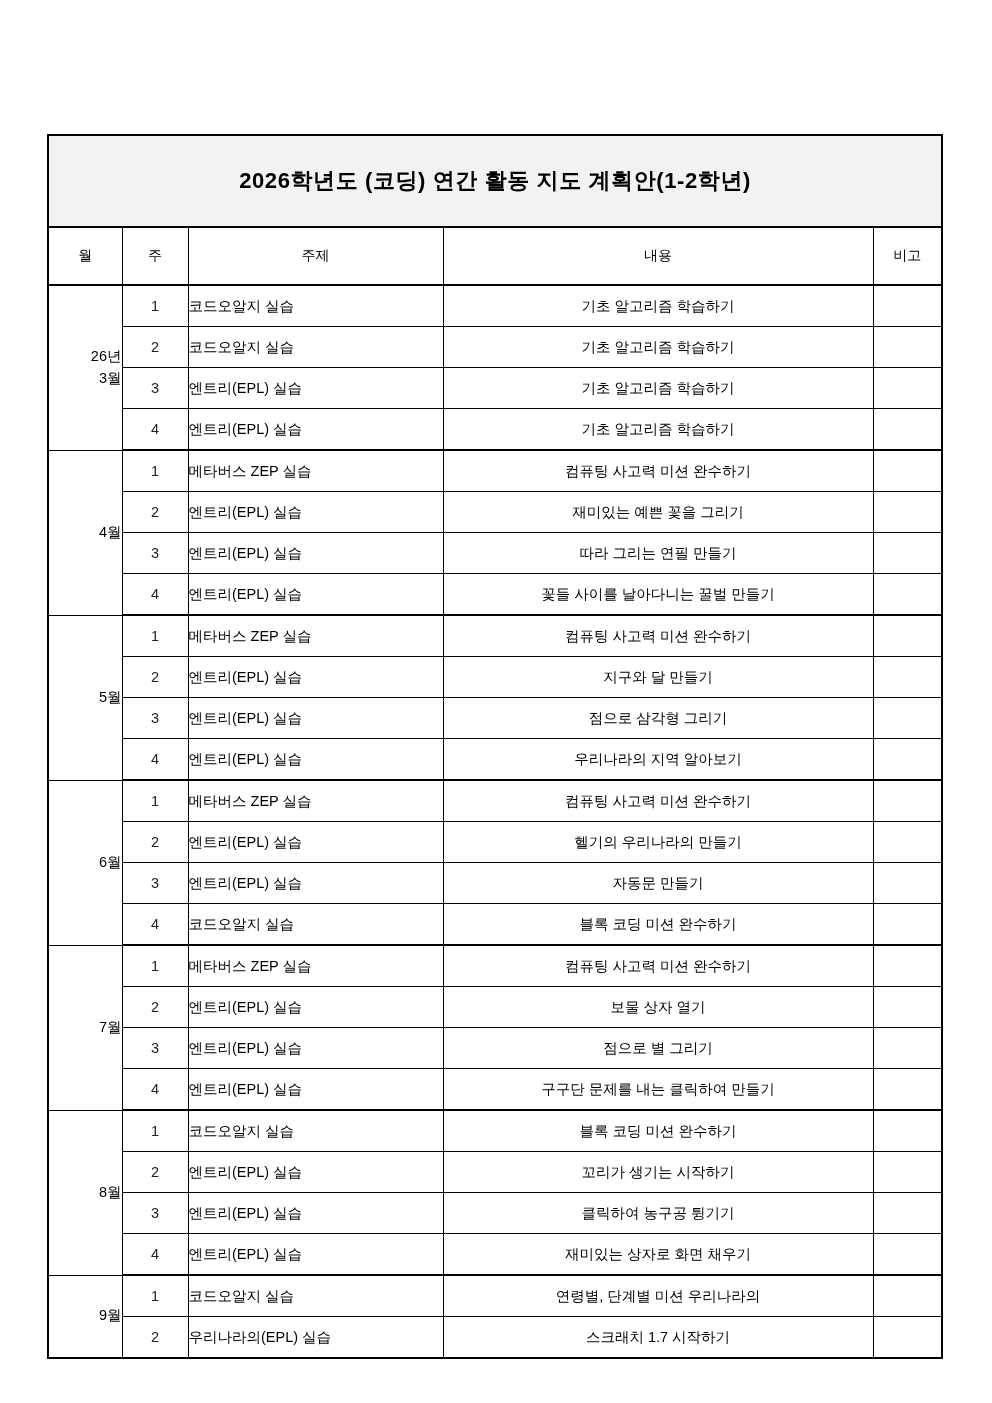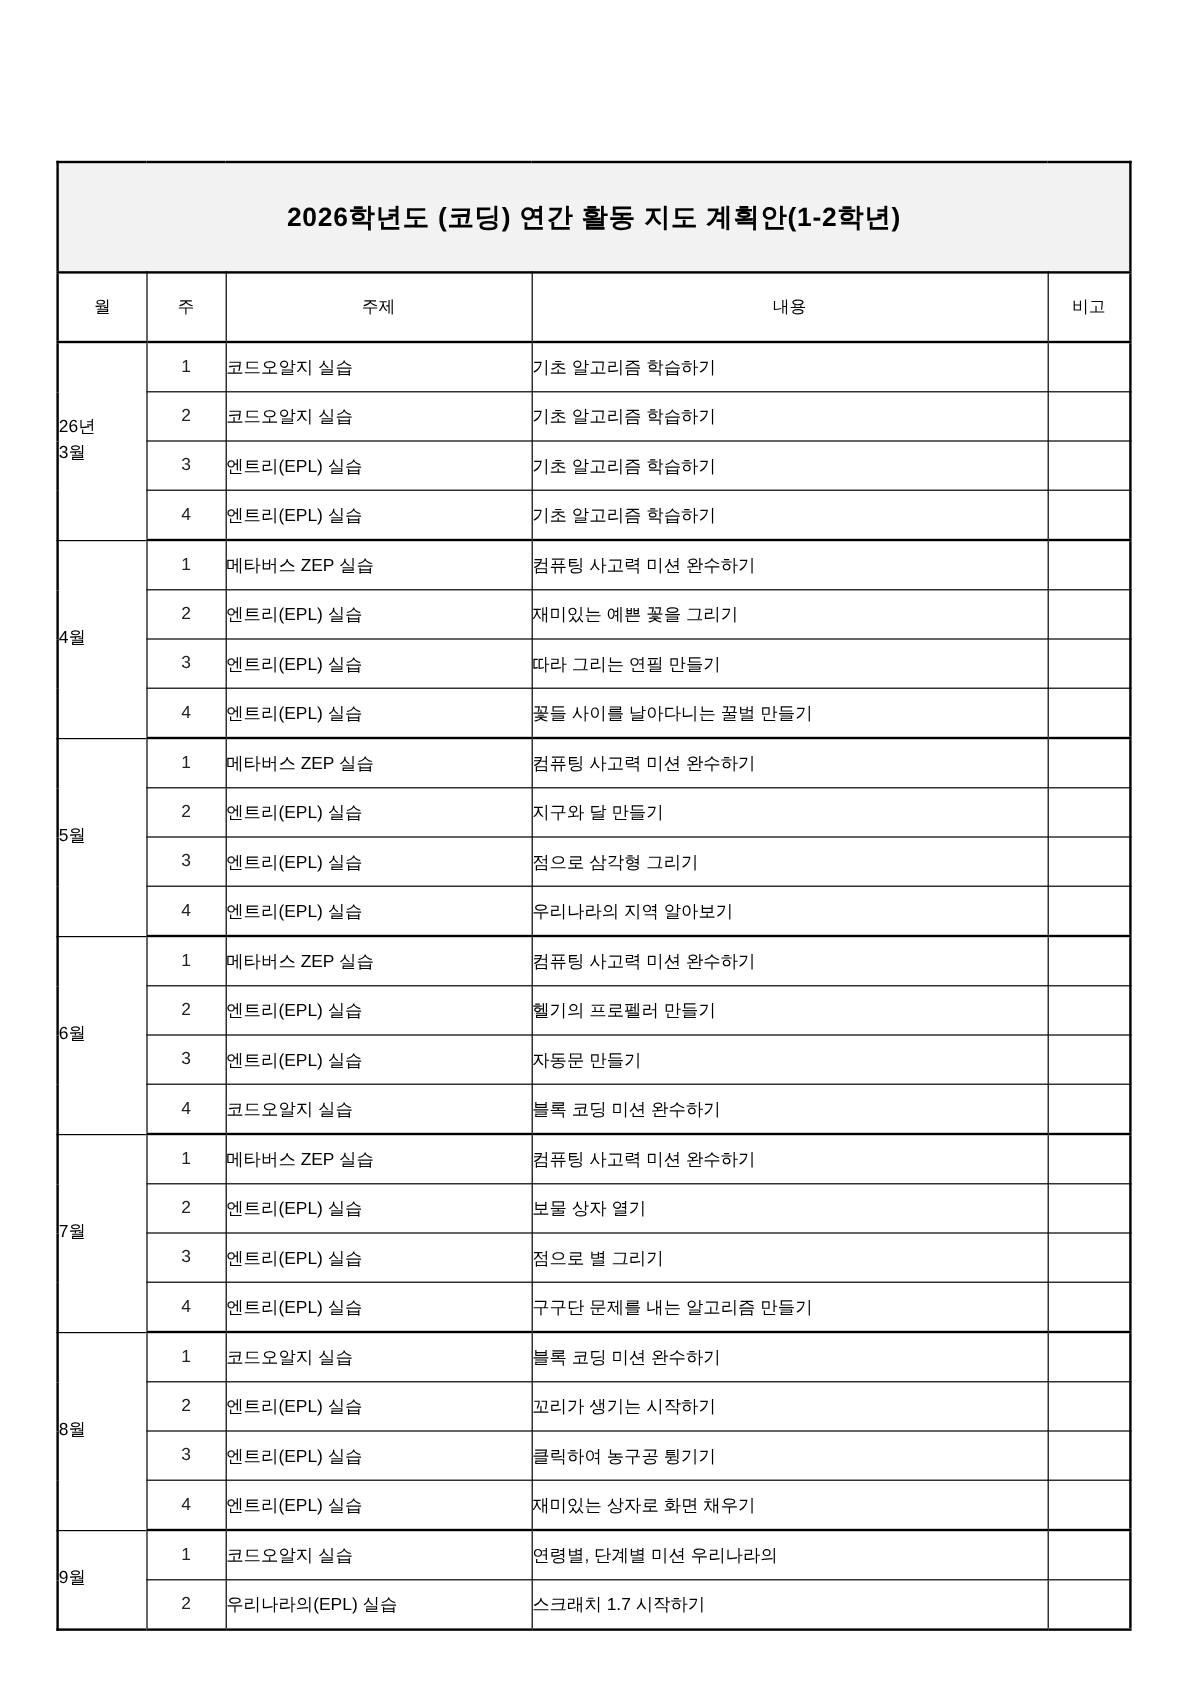--- a/index.html
+++ b/index.html
@@ -69,34 +69,34 @@
     font-size: 14px;
     border-bottom: 2px solid #000000 !important;
   }
 
   
   .row td {
     height: 40px;
     font-size: 14.5px;
   }
   .cell-month {
-    text-align: left;
+    text-align: right;
     font-size: 13.5px;
     line-height: 1.5;
     border-right: 1px solid #000 !important;
   }
   .cell-week {
     text-align: center;
     font-size: 13px;
     color: #222;
   }
   .cell-subject {
   }
   .cell-content {
-    text-align: left;
+    text-align: center;
     padding-left: 11px;
   }
   .cell-remark {
     text-align: center;
   }
 
   
   .group-end td {
     border-bottom: 2px solid #000000 !important;
   }
@@ -205,21 +205,21 @@
         <tr class="row">
           <td class="cell-month" rowspan="4"><span>6월</span></td>
           <td class="cell-week">1</td>
           <td class="cell-subject">메타버스 ZEP 실습</td>
           <td class="cell-content">컴퓨팅 사고력 미션 완수하기</td>
           <td class="cell-remark"></td>
         </tr>
         <tr class="row">
           <td class="cell-week">2</td>
           <td class="cell-subject">엔트리(EPL) 실습</td>
-          <td class="cell-content">헬기의 프로펠러 만들기</td>
+          <td class="cell-content">헬기의 우리나라의 만들기</td>
           <td class="cell-remark"></td>
         </tr>
         <tr class="row">
           <td class="cell-week">3</td>
           <td class="cell-subject">엔트리(EPL) 실습</td>
           <td class="cell-content">자동문 만들기</td>
           <td class="cell-remark"></td>
         </tr>
         <tr class="row group-end">
           <td class="cell-week">4</td>
@@ -242,21 +242,21 @@
         </tr>
         <tr class="row">
           <td class="cell-week">3</td>
           <td class="cell-subject">엔트리(EPL) 실습</td>
           <td class="cell-content">점으로 별 그리기</td>
           <td class="cell-remark"></td>
         </tr>
         <tr class="row group-end">
           <td class="cell-week">4</td>
           <td class="cell-subject">엔트리(EPL) 실습</td>
-          <td class="cell-content">구구단 문제를 내는 알고리즘 만들기</td>
+          <td class="cell-content">구구단 문제를 내는 클릭하여 만들기</td>
           <td class="cell-remark"></td>
         </tr>
         <tr class="row">
           <td class="cell-month" rowspan="4"><span>8월</span></td>
           <td class="cell-week">1</td>
           <td class="cell-subject">코드오알지 실습</td>
           <td class="cell-content">블록 코딩 미션 완수하기</td>
           <td class="cell-remark"></td>
         </tr>
         <tr class="row">

